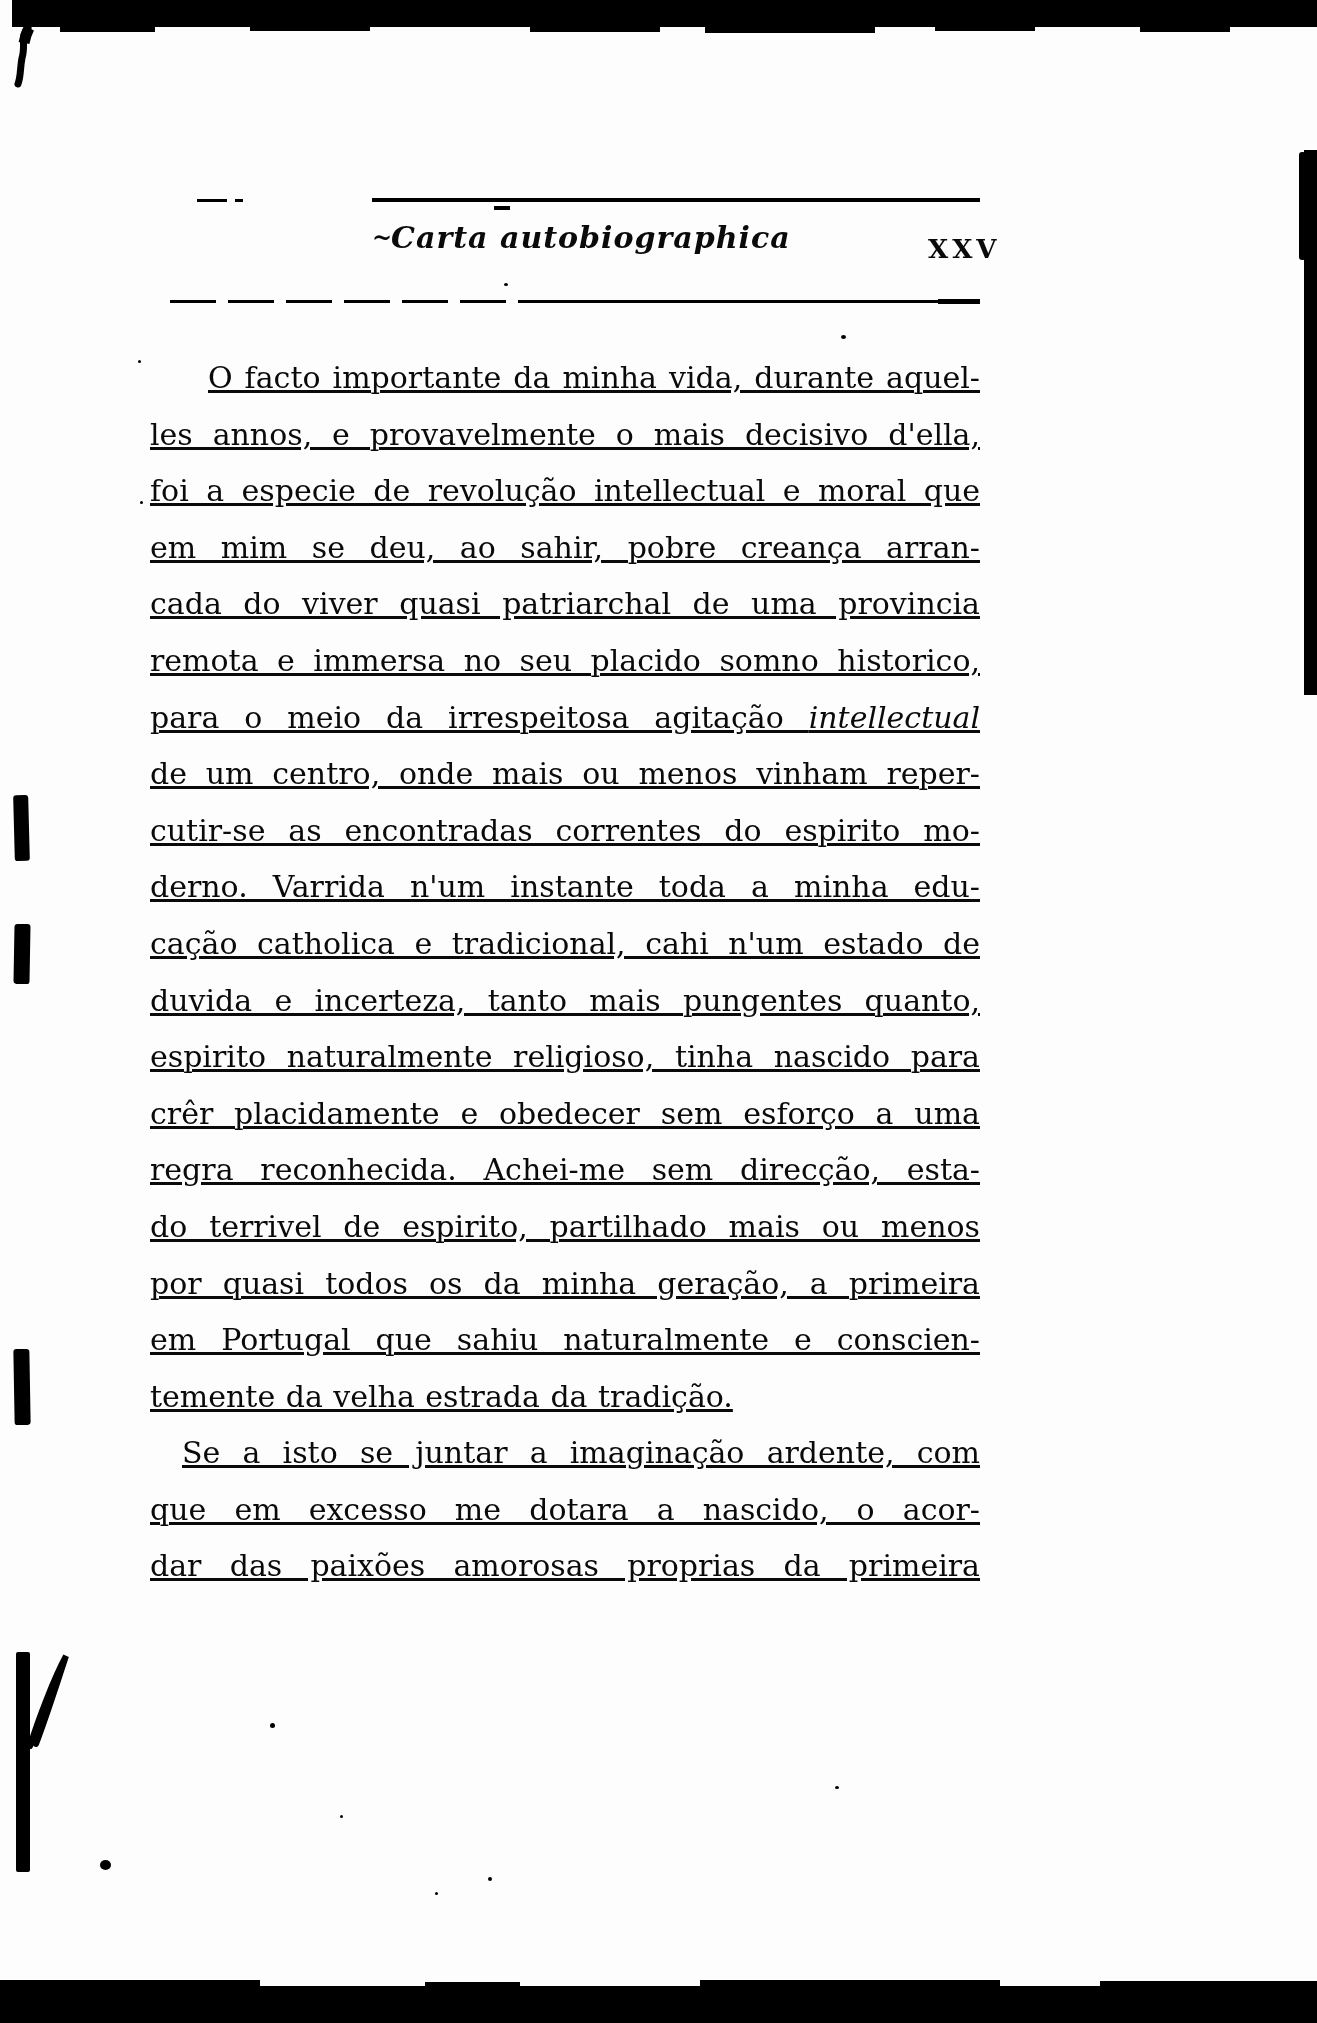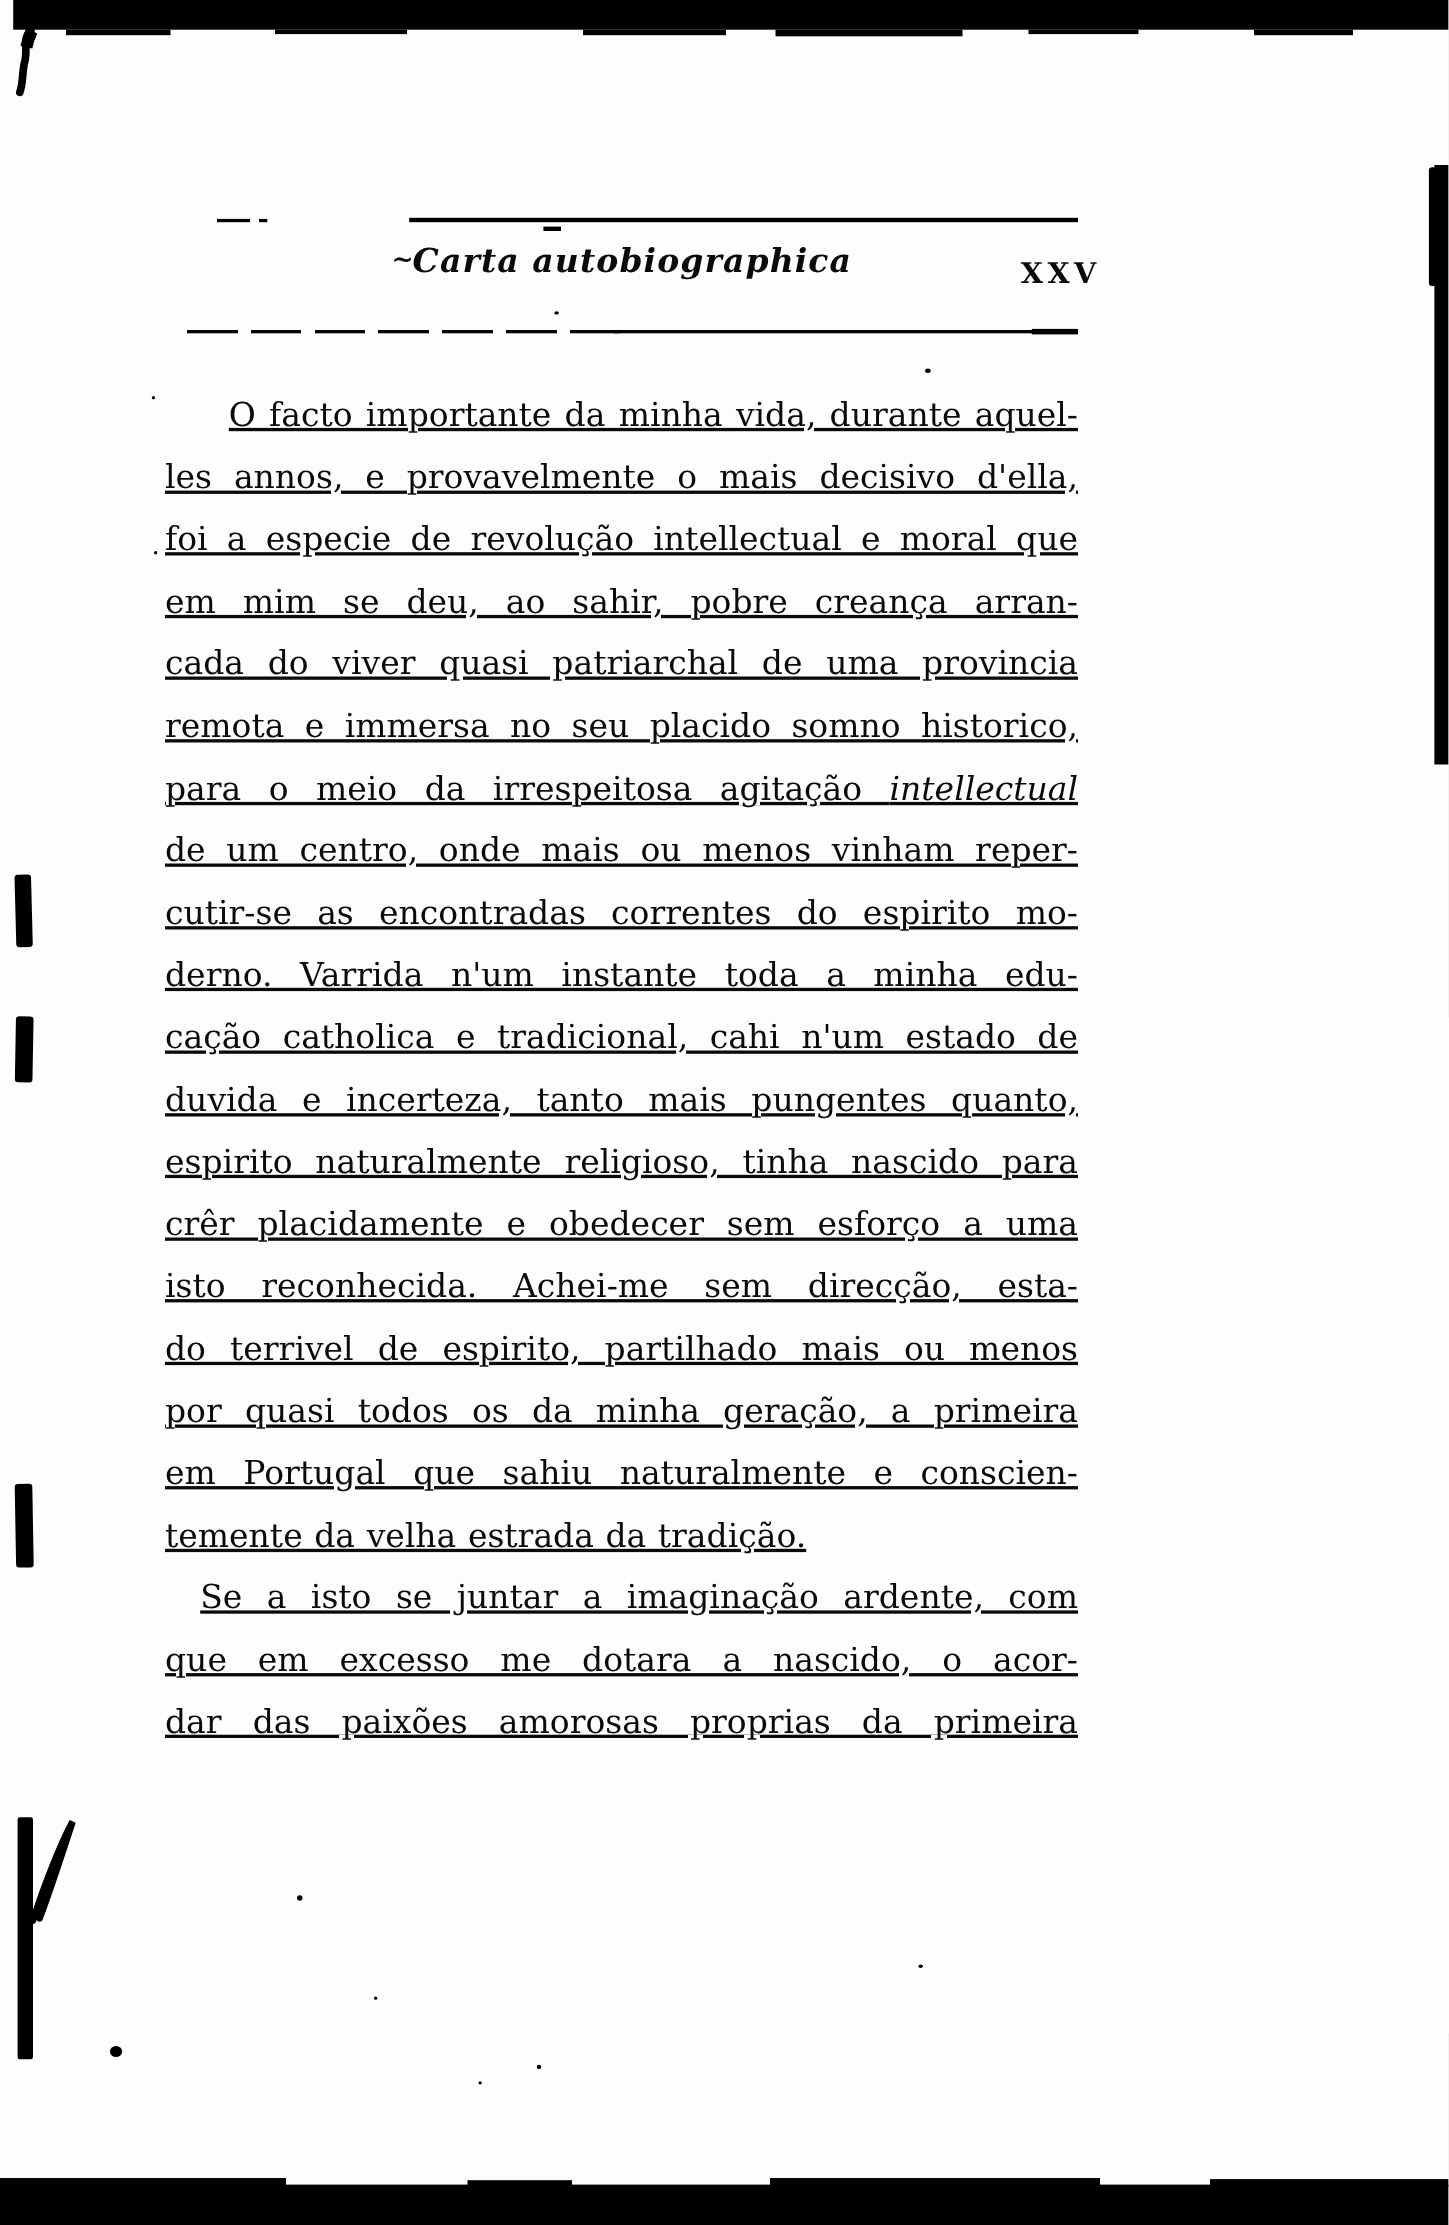--- a/index.html
+++ b/index.html
@@ -56,21 +56,21 @@
   
   .rule-top-dash  { position: absolute; left: 197px; top: 199px; width: 46px; height: 3px;
                     background: repeating-linear-gradient(90deg, #000 0 30px, rgba(0,0,0,0) 30px 38px); }
   .rule-top-main  { position: absolute; left: 372px; top: 198px; width: 608px; height: 4px; background: #000; }
   .rule-bot-dash  { position: absolute; left: 170px; top: 300px; width: 395px; height: 3px;
                     background: repeating-linear-gradient(90deg, #000 0 46px, rgba(0,0,0,0) 46px 58px); }
   .rule-bot-main  { position: absolute; left: 558px; top: 300px; width: 422px; height: 3px; background: #000; }
   .rule-bot-cap   { position: absolute; left: 938px; top: 299px; width: 42px; height: 5px; background: #000; }
 
   .running-title {
-    position: absolute; left: 356px; top: 220px;
+    position: absolute; left: 372px; top: 220px;
     font-size: 30px; font-style: italic; font-weight: bold;
     letter-spacing: 1px; white-space: nowrap;
   }
   .flourish { display: inline-block; transform: translateY(-3px); margin-right: -2px; font-size: 24px; }
   .page-number {
     position: absolute; left: 928px; top: 234px;
     font-size: 26px; letter-spacing: 4px; font-weight: bold; white-space: nowrap;
   }
 
   
@@ -120,21 +120,21 @@
     <div class="line">cada do viver quasi patriarchal de uma provincia</div>
     <div class="line">remota e immersa no seu placido somno historico,</div>
     <div class="line"><span>para o meio da irrespeitosa agitação </span><span class="italic">intellectual</span></div>
     <div class="line">de um centro, onde mais ou menos vinham reper-</div>
     <div class="line">cutir-se as encontradas correntes do espirito mo-</div>
     <div class="line">derno. Varrida n'um instante toda a minha edu-</div>
     <div class="line">cação catholica e tradicional, cahi n'um estado de</div>
     <div class="line">duvida e incerteza, tanto mais pungentes quanto,</div>
     <div class="line">espirito naturalmente religioso, tinha nascido para</div>
     <div class="line">crêr placidamente e obedecer sem esforço a uma</div>
-    <div class="line">isto reconhecida. Achei-me sem direcção, esta-</div>
+    <div class="line">regra reconhecida. Achei-me sem direcção, esta-</div>
     <div class="line">do terrivel de espirito, partilhado mais ou menos</div>
     <div class="line">por quasi todos os da minha geração, a primeira</div>
     <div class="line">em Portugal que sahiu naturalmente e conscien-</div>
     <div class="line para-end">temente da velha estrada da tradição.</div>
     <div class="line indent-sm">Se a isto se juntar a imaginação ardente, com</div>
     <div class="line">que em excesso me dotara a nascido, o acor-</div>
     <div class="line">dar das paixões amorosas proprias da primeira</div>
   </div>
 
   <div class="art bar-right"></div>

